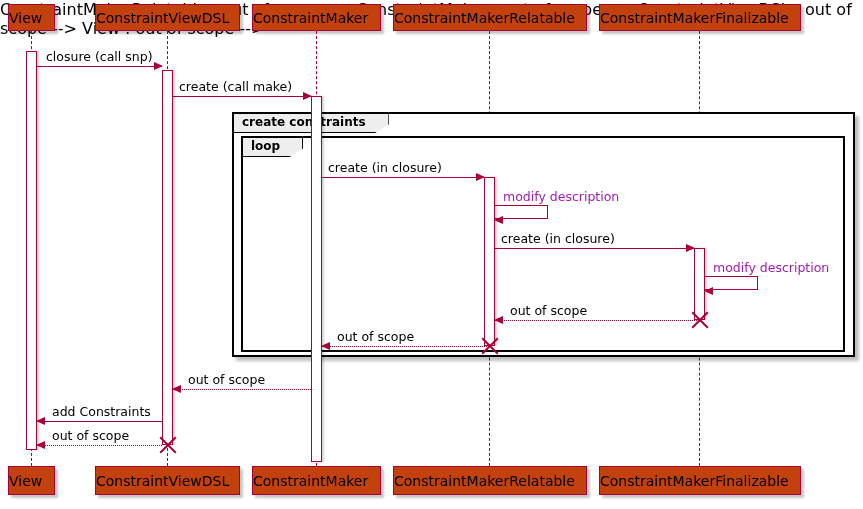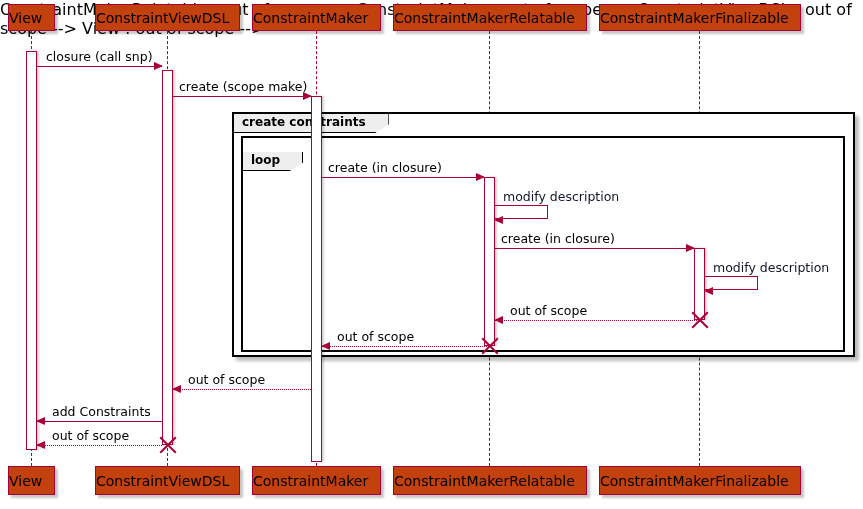--- a/index.html
+++ b/index.html
@@ -52,21 +52,21 @@
     position:absolute;bottom:3px;font-size:12.5px;color:#000;
     white-space:nowrap;line-height:1;
   }
 
   .selfmsg{position:absolute;box-sizing:border-box;}
   .selfmsg .top{position:absolute;left:0;right:0;top:0;height:0;border-top:1.3px solid #A80036;}
   .selfmsg .rt{position:absolute;right:0;top:0;bottom:0;width:0;border-left:1.3px solid #A80036;}
   .selfmsg .bot{position:absolute;left:0;right:0;bottom:0;height:0;border-top:1.3px solid #A80036;}
   .selfmsg .ah{position:absolute;left:-1px;bottom:-4.5px;width:0;height:0;
     border-top:4.5px solid transparent;border-bottom:4.5px solid transparent;border-right:9px solid #A80036;}
-  .selfmsg-label{position:absolute;font-size:12.5px;color:#0f172a;white-space:nowrap;line-height:1;}
+  .selfmsg-label{position:absolute;font-size:12.5px;color:#a21caf;white-space:nowrap;line-height:1;}
 
   .destroy{position:absolute;width:22px;height:22px;}
   .destroy::before,.destroy::after{
     content:"";position:absolute;left:50%;top:0;width:0;height:22px;
     border-left:2.4px solid #A80036;transform-origin:50% 50%;
   }
   .destroy::before{transform:rotate(45deg);}
   .destroy::after{transform:rotate(-45deg);}
 </style>
 </head>
@@ -98,21 +98,21 @@
   <div class="lifeline" style="left:489px;top:31px;height:435px;"></div>
   <div class="lifeline" style="left:699px;top:31px;height:435px;"></div>
 
   
   <div class="frame outer" style="left:232px;top:112px;width:623px;height:245px;"></div>
   <div class="frame-label" style="left:234px;top:114px;">
     <span>create constraints</span>
   </div>
 
   <div class="frame" style="left:241px;top:136px;width:604px;height:216px;"></div>
-  <div class="frame-label" style="left:243px;top:152px;">
+  <div class="frame-label" style="left:243px;top:138px;">
     <span>loop</span>
   </div>
 
   
   <div class="activation" style="left:26px;top:51px;width:11px;height:399px;"></div>
   <div class="activation" style="left:162px;top:70px;width:11px;height:375px;"></div>
   <div class="activation" style="left:311px;top:96px;width:11px;height:366px;"></div>
   <div class="activation" style="left:484px;top:177px;width:11px;height:169px;"></div>
   <div class="activation" style="left:694px;top:248px;width:11px;height:72px;"></div>
 
@@ -122,21 +122,21 @@
   <div class="msg solid" style="left:37px;top:66px;width:125px;">
     <div class="line"></div>
     <div class="arrowhead right"></div>
     <div class="msg-label" style="left:9px;">closure (call snp)</div>
   </div>
 
   
   <div class="msg solid" style="left:173px;top:96px;width:138px;">
     <div class="line"></div>
     <div class="arrowhead right"></div>
-    <div class="msg-label" style="left:6px;">create (scope make)</div>
+    <div class="msg-label" style="left:6px;">create (call make)</div>
   </div>
 
   
   <div class="msg solid" style="left:322px;top:177px;width:162px;">
     <div class="line"></div>
     <div class="arrowhead right"></div>
     <div class="msg-label" style="left:6px;">create (in closure)</div>
   </div>
 
   

